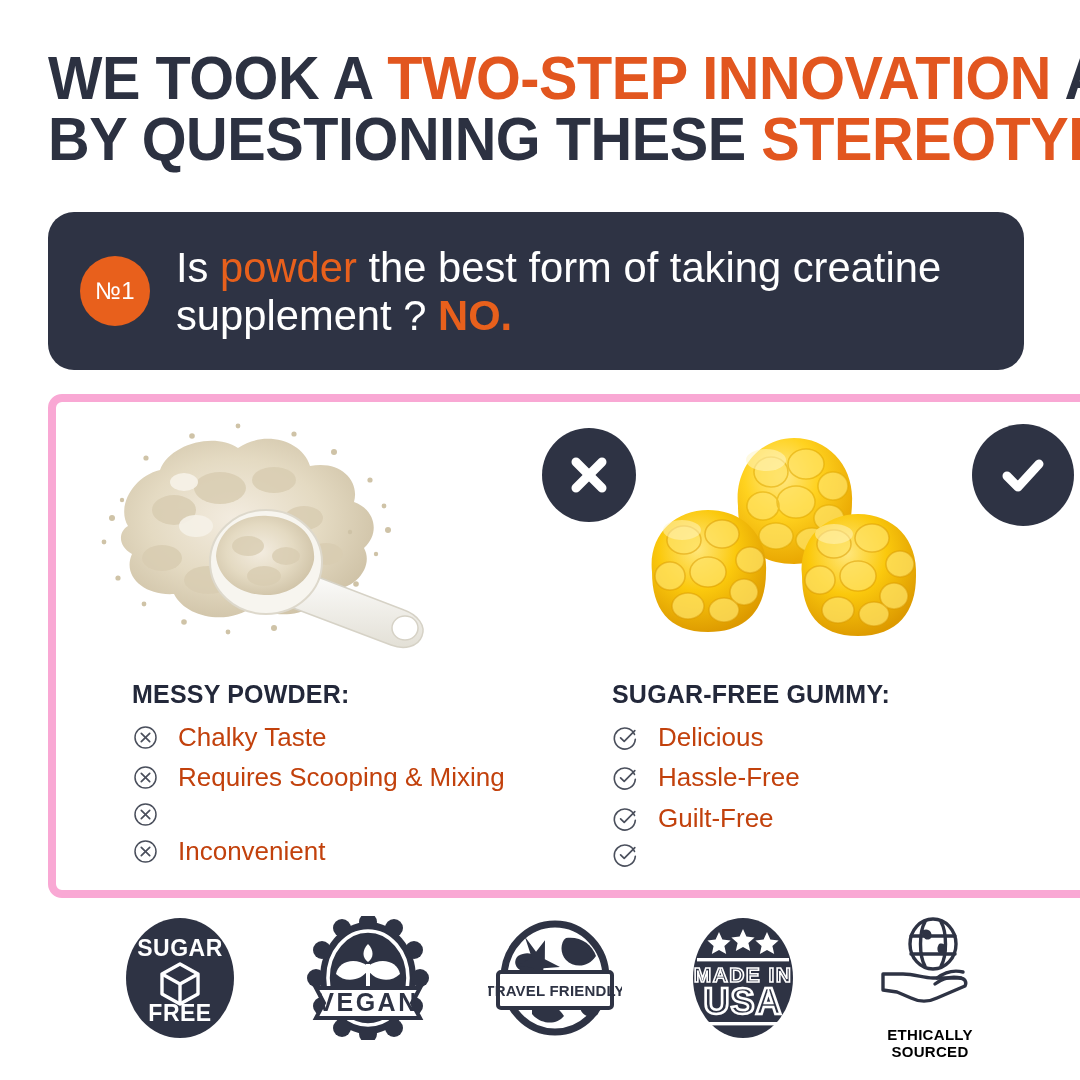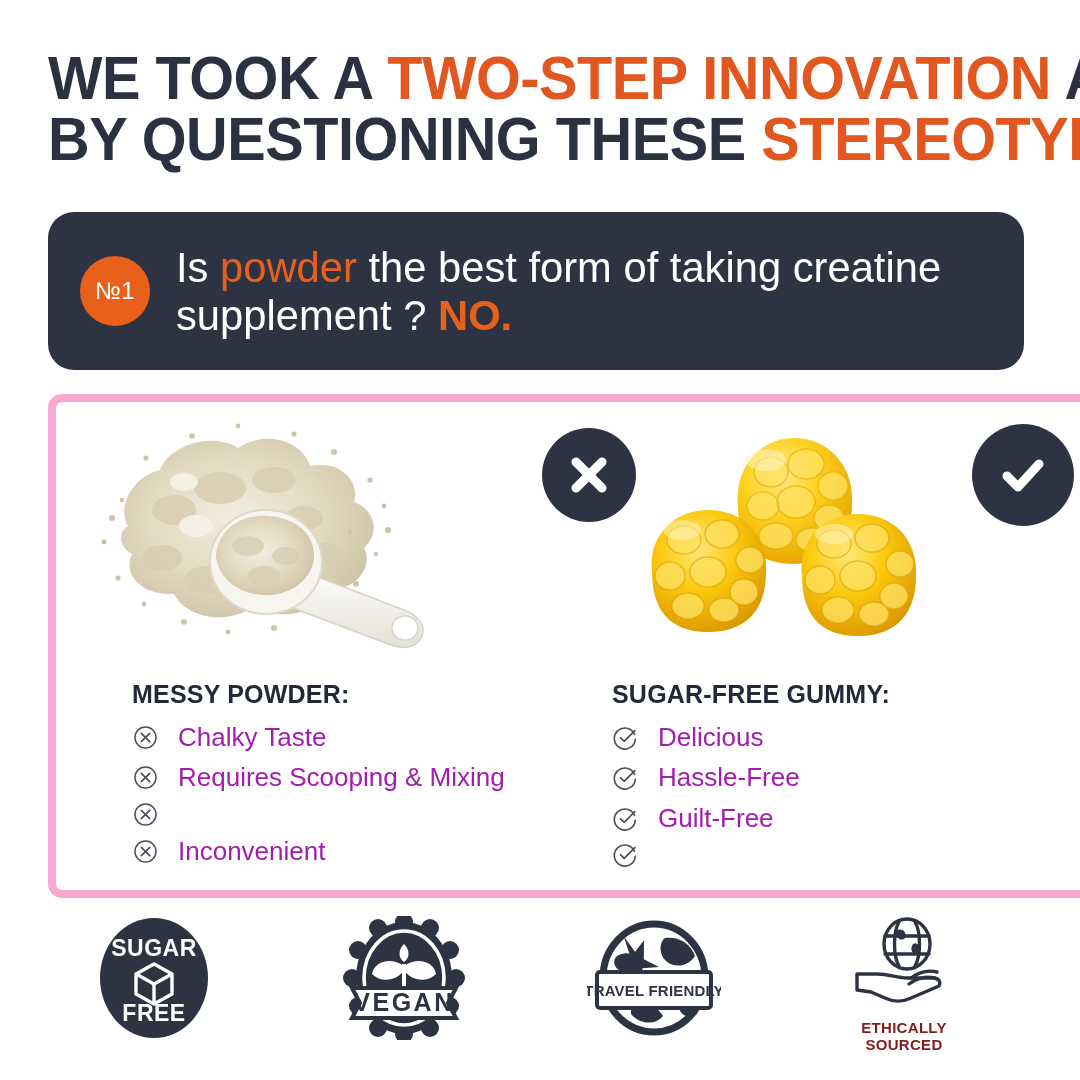--- a/index.html
+++ b/index.html
@@ -89,37 +89,37 @@
     font-size:25px;font-weight:bold;color:#23283a;
     letter-spacing:0.2px;margin-bottom:12px;
   }
   .feat{display:flex;align-items:center;margin-bottom:7px;}
   .feat-ico{
     flex:0 0 auto;width:26px;height:26px;margin-right:20px;
     display:flex;align-items:center;justify-content:center;
   }
   .feat-ico svg{display:block;}
   .feat-label{
-    font-size:26px;color:#a21caf;font-weight:400;line-height:1.28;
+    font-size:26px;color:#c2410c;font-weight:400;line-height:1.28;
   }
 
   
   .cert-row{
-    position:absolute;left:94px;top:916px;width:870px;height:150px;
+    position:absolute;left:120px;top:916px;width:870px;height:150px;
     display:flex;align-items:flex-start;justify-content:space-between;
   }
   .cert{
     width:120px;display:flex;flex-direction:column;
     align-items:center;justify-content:flex-start;
   }
   .cert svg{display:block;}
   .cert-caption{
-    margin-top:4px;text-align:center;
+    margin-top:11px;text-align:center;
     font-family:"Liberation Sans Narrow","Liberation Sans",sans-serif;
-    font-size:15px;font-weight:bold;color:#7f1d1d;
+    font-size:15px;font-weight:bold;color:#000000;
     line-height:1.12;letter-spacing:0.3px;
   }
   .cert-caption span{display:block;}
 </style>
 </head>
 <body>
 
 <div class="page">
 
   <div class="headline">
@@ -490,20 +490,34 @@
           <circle cx="58" cy="62" r="7" fill="#2e3344"></circle>
 
           <path d="M44 18 L50 36 L62 28 L56 46 L68 58 L52 54 L46 66 L42 50 L28 44 L44 40 Z" fill="#2e3344" transform="rotate(-18 48 42)"></path>
         </g>
 
         <rect x="10" y="56" width="114" height="36" rx="3" fill="#ffffff" stroke="#2e3344" stroke-width="4"></rect>
         <text x="67" y="80" text-anchor="middle" fill="#2e3344" font-family="Liberation Sans Narrow, Liberation Sans, sans-serif" font-size="15" font-weight="bold" letter-spacing="0.2">TRAVEL FRIENDLY</text>
       </svg>
     </div>
 
+    <div class="cert">
+      <svg width="116" height="124" viewBox="0 0 116 124">
+        <ellipse cx="58" cy="62" rx="50" ry="60" fill="#2e3344"></ellipse>
+        <g fill="#ffffff">
+          <path d="M34 16 L37.4 23.6 L45.6 24.4 L39.4 30 L41.2 38 L34 34 L26.8 38 L28.6 30 L22.4 24.4 L30.6 23.6 Z"></path>
+          <path d="M58 13 L61.4 20.6 L69.6 21.4 L63.4 27 L65.2 35 L58 31 L50.8 35 L52.6 27 L46.4 21.4 L54.6 20.6 Z"></path>
+          <path d="M82 16 L85.4 23.6 L93.6 24.4 L87.4 30 L89.2 38 L82 34 L74.8 38 L76.6 30 L70.4 24.4 L78.6 23.6 Z"></path>
+        </g>
+        <rect x="12" y="42" width="92" height="3.4" fill="#ffffff"></rect>
+        <text x="58" y="66" text-anchor="middle" fill="none" stroke="#ffffff" stroke-width="1.6" font-family="Liberation Sans Narrow, Liberation Sans, sans-serif" font-size="21" font-weight="bold" letter-spacing="1.4">MADE IN</text>
+        <text x="58" y="98" text-anchor="middle" fill="none" stroke="#ffffff" stroke-width="2.6" font-family="Liberation Sans Narrow, Liberation Sans, sans-serif" font-size="36" font-weight="bold" letter-spacing="1">USA</text>
+        <rect x="12" y="106" width="92" height="3.4" fill="#ffffff"></rect>
+      </svg>
+    </div>
 
     <div class="cert">
       <svg width="110" height="100" viewBox="0 0 110 100">
         <g fill="none" stroke="#2e3344" stroke-width="3.4" stroke-linecap="round" stroke-linejoin="round">
 
           <ellipse cx="58" cy="28" rx="23" ry="25"></ellipse>
           <path d="M50 6 C44 16 44 40 50 50"></path>
           <path d="M66 6 C72 16 72 40 66 50"></path>
           <path d="M36 20 L80 20"></path>
             <path d="M36 38 L80 38"></path>

